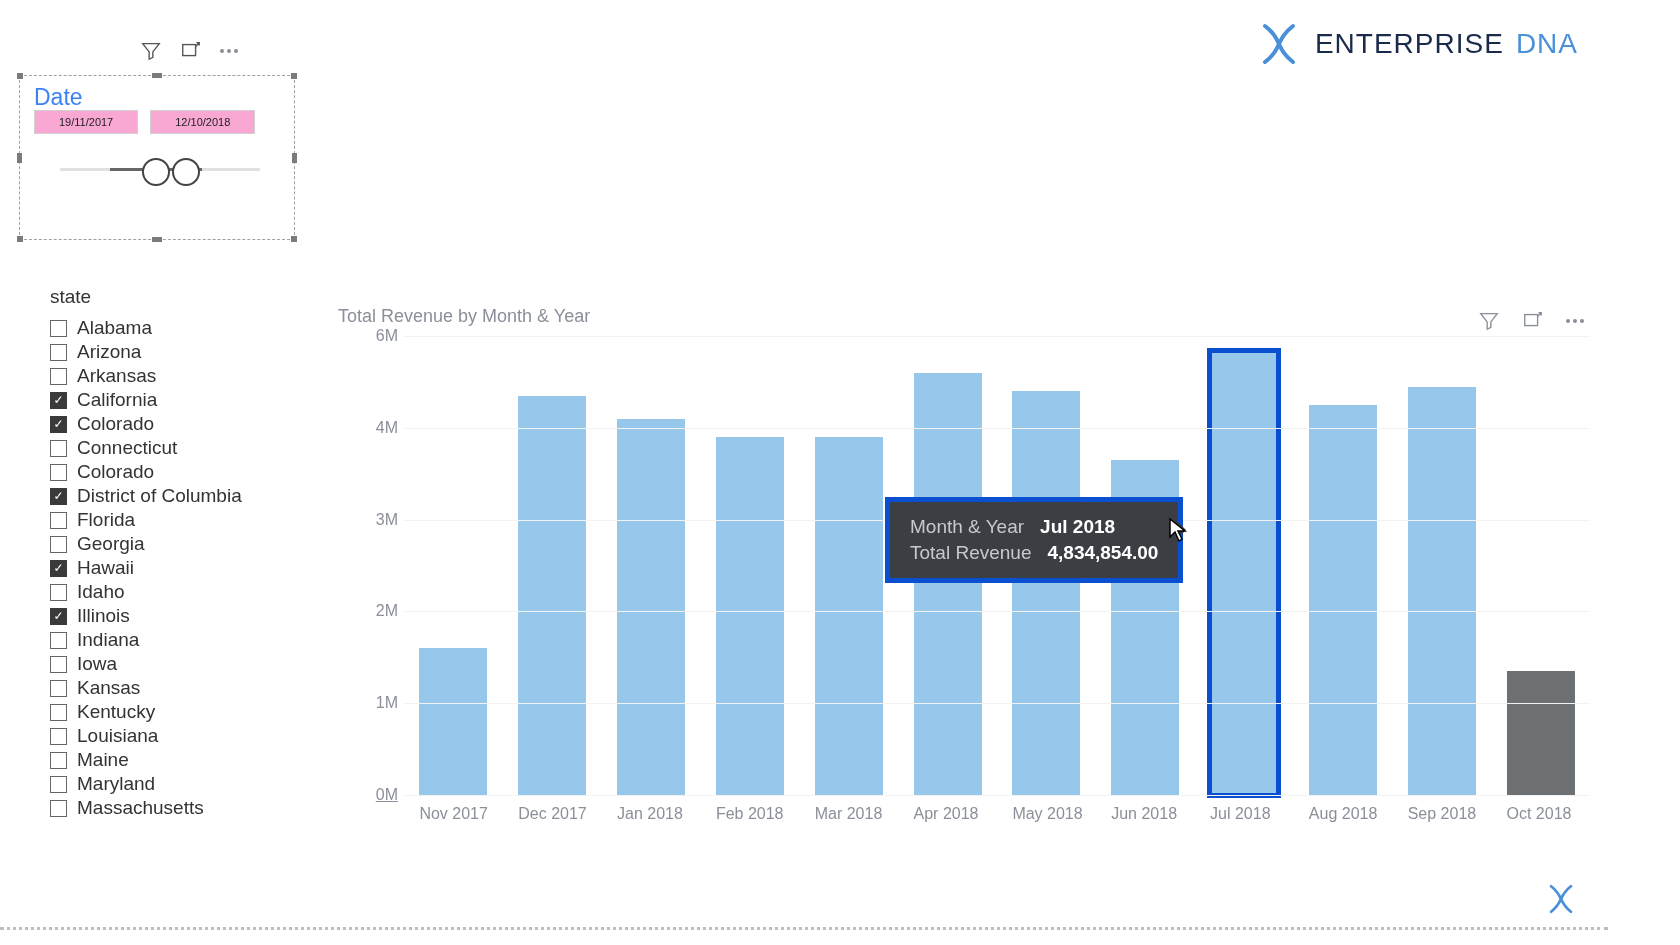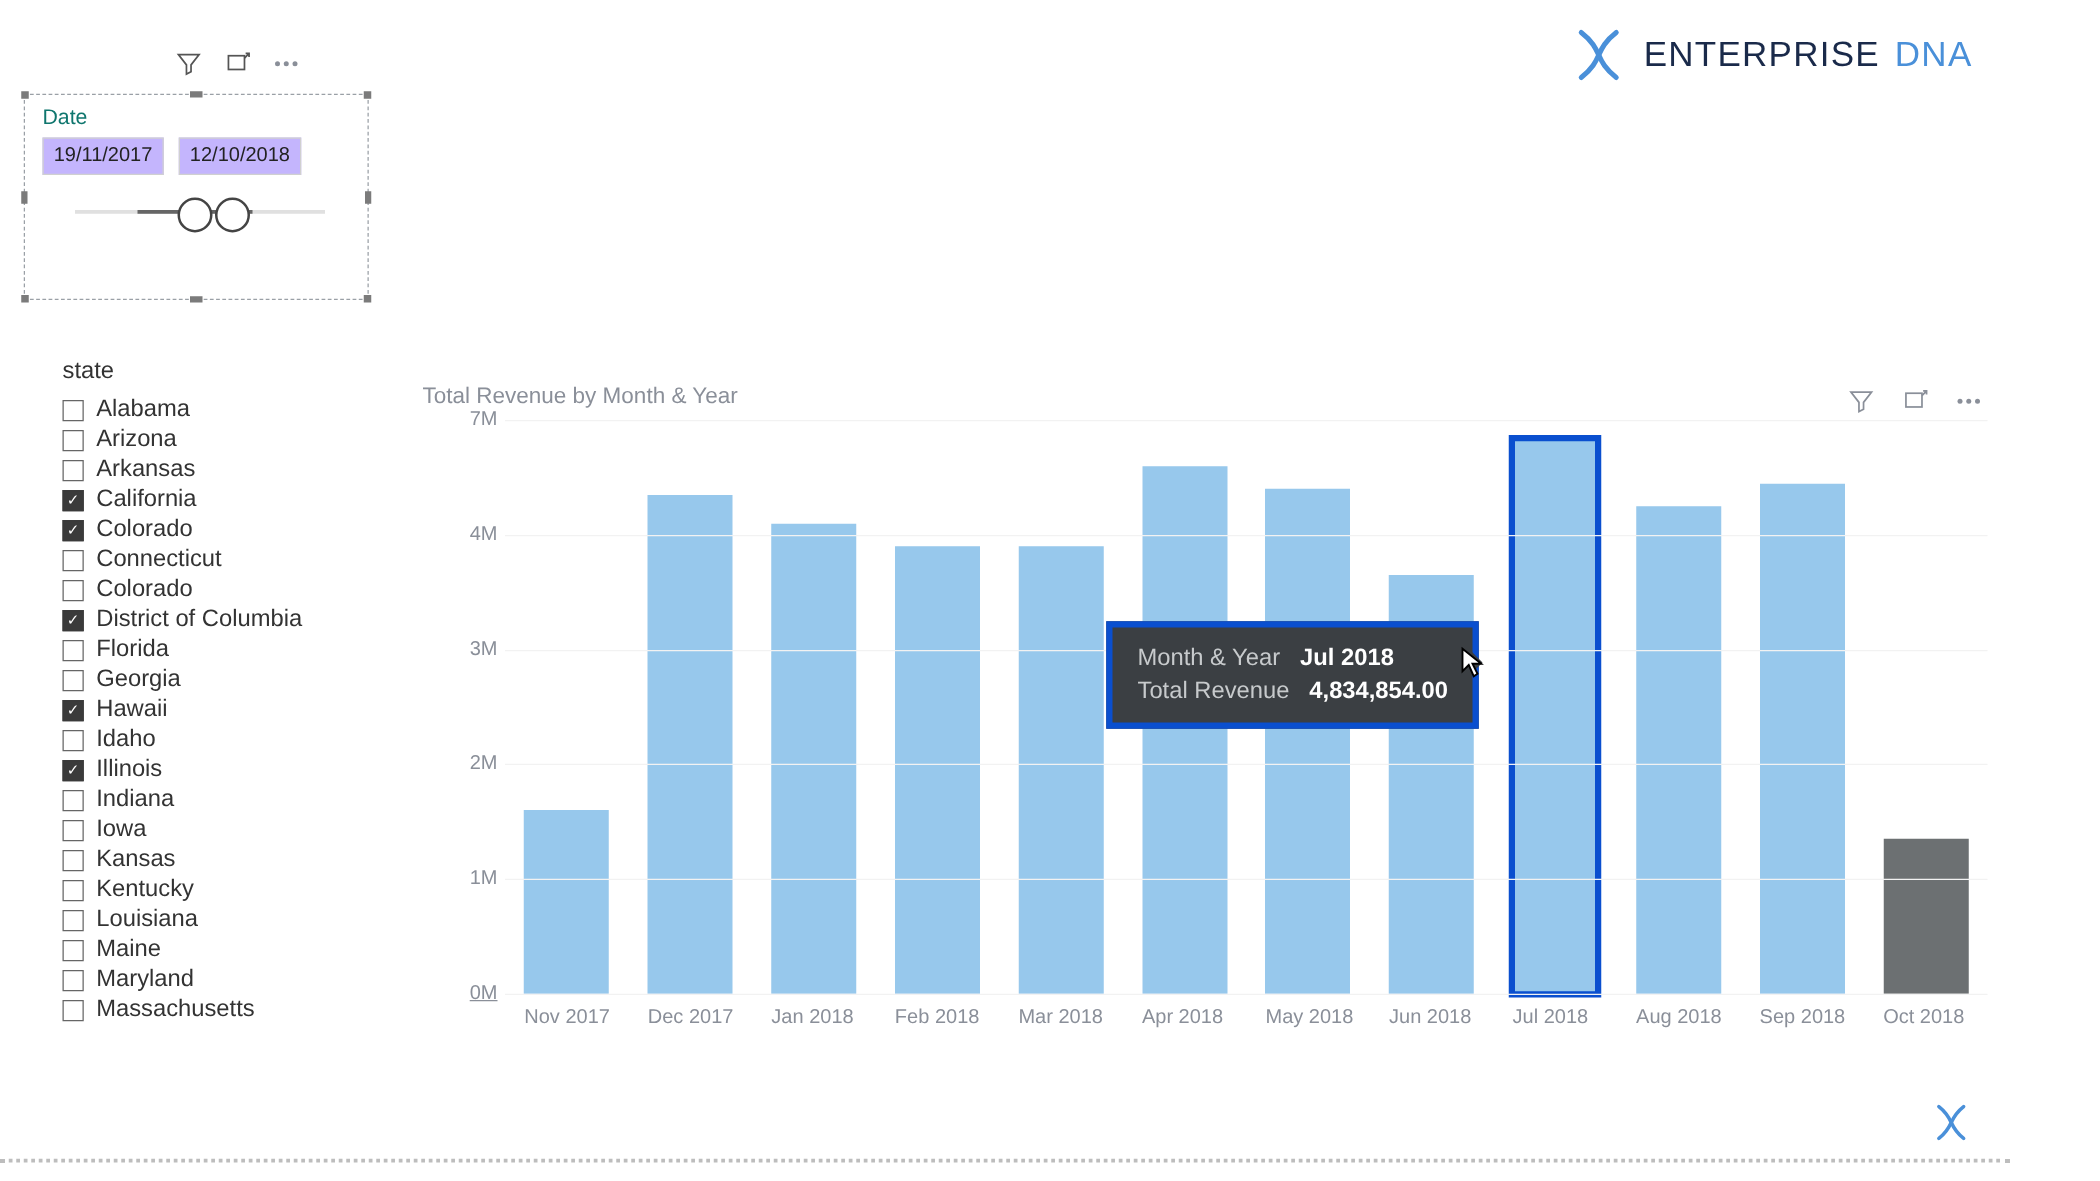--- a/index.html
+++ b/index.html
@@ -13,23 +13,23 @@
 .slicer-wrap{position:absolute;left:19px;top:75px;width:274px;height:163px;border:1.5px dashed #9aa0a6}
 .slicer-wrap .corner{position:absolute;width:6px;height:6px;background:#7b7b7b}
 .corner.tl{left:-3px;top:-3px}.corner.tr{right:-3px;top:-3px}.corner.bl{left:-3px;bottom:-3px}.corner.br{right:-3px;bottom:-3px}
 .slicer-wrap .side{position:absolute;background:#7b7b7b}
 .side.t{left:50%;top:-3px;width:10px;height:5px;transform:translateX(-50%)}
 .side.b{left:50%;bottom:-3px;width:10px;height:5px;transform:translateX(-50%)}
 .side.l{left:-3px;top:50%;width:5px;height:10px;transform:translateY(-50%)}
 .side.r{right:-3px;top:50%;width:5px;height:10px;transform:translateY(-50%)}
 .slicer-toolbar{position:absolute;left:140px;top:40px;display:flex;gap:18px;align-items:center;color:#555}
 .slicer-toolbar svg{width:22px;height:22px;stroke:#555;fill:none;stroke-width:1.5}
-.slicer-title{position:absolute;left:14px;top:8px;font-size:17px;color:#0f766e}
+.slicer-title{position:absolute;left:14px;top:8px;font-size:23px;color:#3b82f6}
 .slicer-inputs{position:absolute;left:14px;top:34px;display:flex;gap:12px}
-.slicer-inputs .date-box{border:1px solid #d0d0d0;padding:5px 8px;font-size:16px;color:#222;background:#c4b5fd}
+.slicer-inputs .date-box{border:1px solid #d0d0d0;padding:5px 24px;font-size:11px;color:#222;background:#f9a8d4}
 .slicer-track{position:absolute;left:40px;right:34px;top:92px;height:3px;background:#e0e0e0}
 .slicer-track .fill{position:absolute;left:50px;right:58px;top:0;height:3px;background:#666}
 .slicer-handle{position:absolute;top:82px;width:24px;height:24px;border-radius:50%;background:#fff;border:2px solid #444}
 .handle-a{left:122px}.handle-b{left:152px}
 
 
 .state-wrap{position:absolute;left:50px;top:286px;width:220px}
 .state-title{font-size:19px;color:#333;margin-bottom:8px}
 .state-item{display:flex;align-items:center;gap:10px;font-size:19px;color:#333;padding:1px 0;cursor:pointer}
 .state-item .cb{width:15px;height:15px;border:1.5px solid #666;background:#fff;display:flex;align-items:center;justify-content:center;flex:0 0 15px}
@@ -225,21 +225,21 @@
           <span></span>
         </div>
     </div>
     <div class="plot">
       <div class="y-axis" id="y-axis">
           <div class="y-tick" style="top: 100%; text-decoration: underline;">0M</div>
           <div class="y-tick" style="top: 80%;">1M</div>
           <div class="y-tick" style="top: 60%;">2M</div>
           <div class="y-tick" style="top: 40%; margin-left: 32px;">3M</div>
           <div class="y-tick" style="top: 20%;">4M</div>
-          <div class="y-tick" style="top: 0%;">7M</div>
+          <div class="y-tick" style="top: 0%;">6M</div>
         </div>
       <div class="bars" id="bars">
           <div class="bar" style="height: 32%;"></div>
           <div class="bar" style="height: 87%;"></div>
           <div class="bar" style="height: 82%;"></div>
           <div class="bar" style="height: 78%;"></div>
           <div class="bar" style="height: 78%;"></div>
           <div class="bar" style="height: 92%;"></div>
           <div class="bar" style="height: 88%;"></div>
           <div class="bar" style="height: 73%;"></div>

